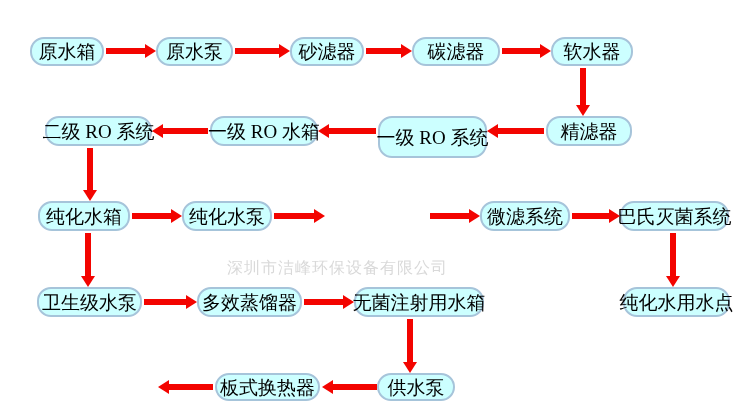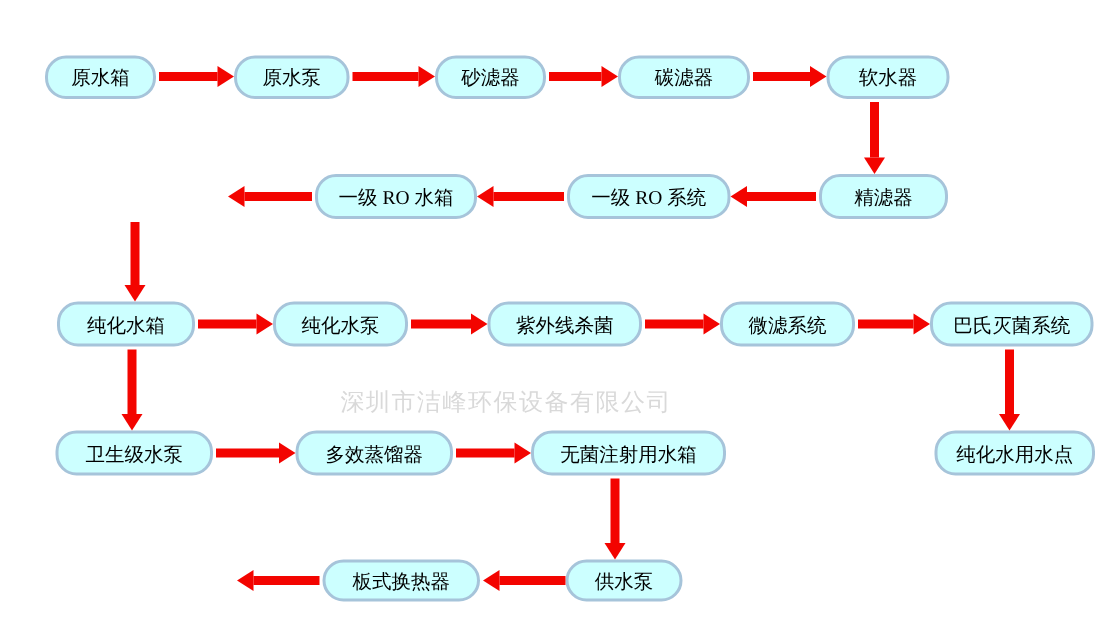--- a/index.html
+++ b/index.html
@@ -17,21 +17,21 @@
     overflow:hidden;
     font-family:"Liberation Serif","DejaVu Serif",serif;
   }
   .node{
     position:absolute;
     box-sizing:border-box;
     background:var(--node-fill);
     border:2px solid var(--node-border);
     border-radius:14px;
     display:flex;align-items:center;justify-content:center;
-    font-size:13px;color:var(--text);
+    font-size:19px;color:var(--text);
     white-space:nowrap;
     line-height:1;
   }
   .arrow{position:absolute;background:var(--arrow);}
   .arrow.h{height:6px;}
   .arrow.v{width:6px;}
   .arrow.right::after{
     content:"";position:absolute;left:100%;top:50%;transform:translateY(-50%);
     width:0;height:0;
     border-left:11px solid var(--arrow);
@@ -63,27 +63,27 @@
 <body>
 
 <div id="canvas">
 
   <div class="node" style="left:30px;top:37px;width:74px;height:29px">原水箱</div>
   <div class="node" style="left:156px;top:37px;width:77px;height:29px">原水泵</div>
   <div class="node" style="left:290px;top:37px;width:74px;height:29px">砂滤器</div>
   <div class="node" style="left:412px;top:37px;width:88px;height:29px">碳滤器</div>
   <div class="node" style="left:551px;top:37px;width:82px;height:29px">软水器</div>
 
+  <div class="node" style="left:45px;top:116px;width:107px;height:30px">二级 RO 系统</div>
   <div class="node" style="left:210px;top:116px;width:108px;height:30px">一级 RO 水箱</div>
-  <div class="node" style="left:378px;top:116px;width:109px;height:30px">一级 RO 系统</div>
+  <div class="node" style="left:378px;top:116px;width:109px;height:42px">一级 RO 系统</div>
   <div class="node" style="left:546px;top:116px;width:86px;height:30px">精滤器</div>
 
   <div class="node" style="left:38px;top:201px;width:92px;height:30px">纯化水箱</div>
   <div class="node" style="left:182px;top:201px;width:90px;height:30px">纯化水泵</div>
-  <div class="node" style="left:325px;top:201px;width:103px;height:30px">紫外线杀菌</div>
   <div class="node" style="left:480px;top:201px;width:90px;height:30px">微滤系统</div>
   <div class="node" style="left:620px;top:201px;width:109px;height:30px">巴氏灭菌系统</div>
 
   <div class="node" style="left:37px;top:287px;width:105px;height:30px">卫生级水泵</div>
   <div class="node" style="left:197px;top:287px;width:105px;height:30px">多效蒸馏器</div>
   <div class="node" style="left:354px;top:287px;width:130px;height:30px">无菌注射用水箱</div>
   <div class="node" style="left:623px;top:287px;width:107px;height:30px">纯化水用水点</div>
 
   <div class="node" style="left:215px;top:373px;width:105px;height:28px">板式换热器</div>
   <div class="node" style="left:377px;top:373px;width:78px;height:28px">供水泵</div>

